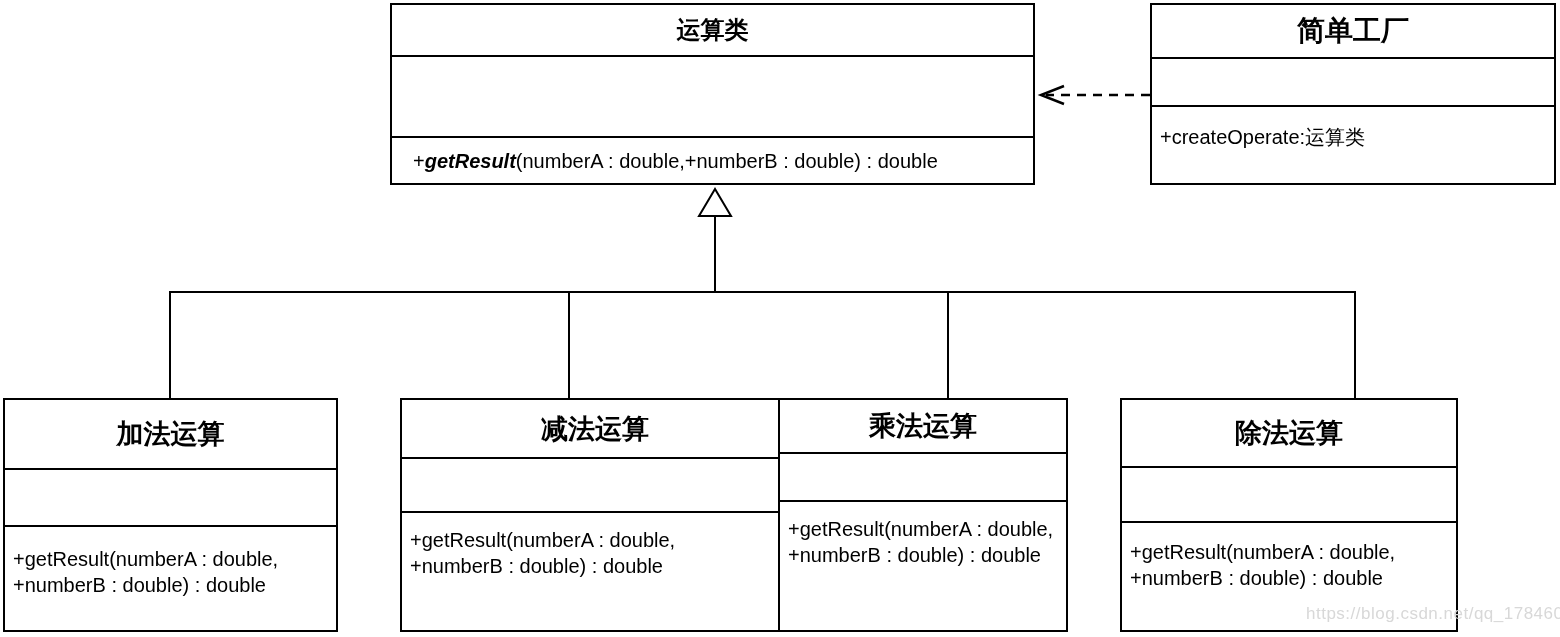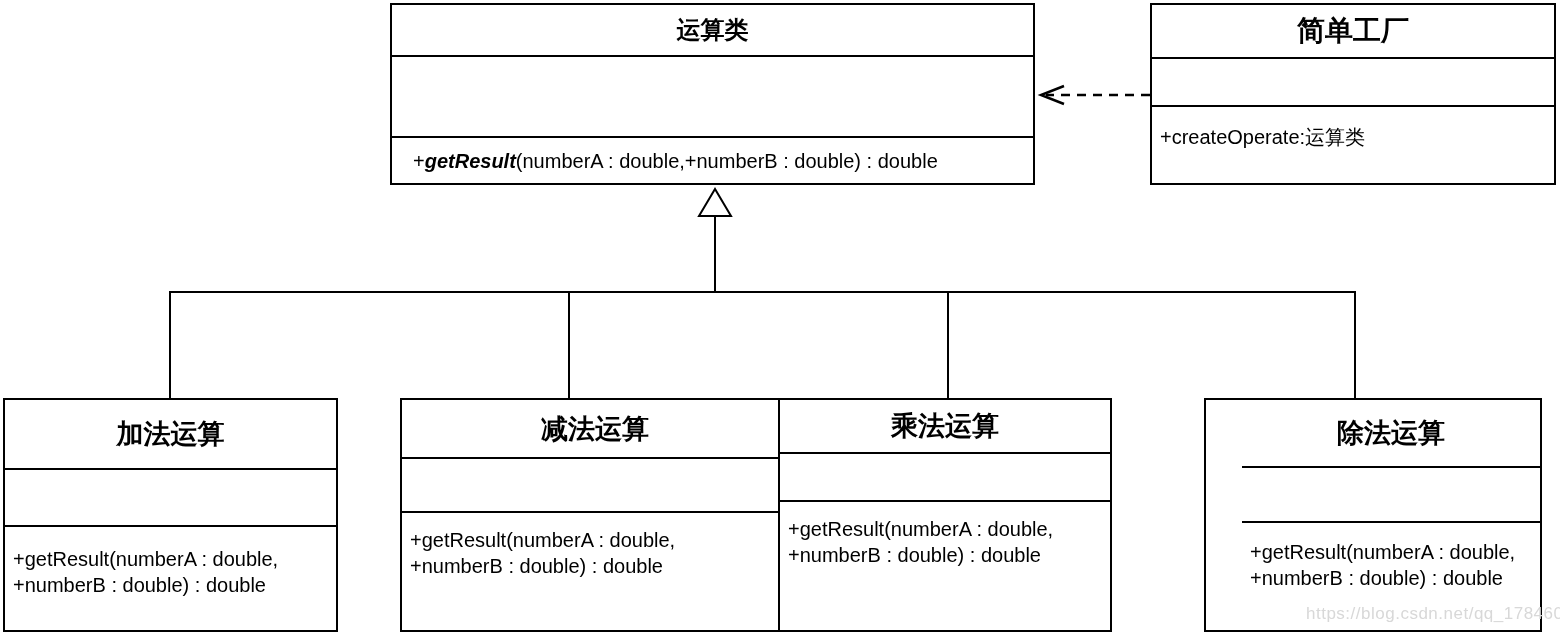--- a/index.html
+++ b/index.html
@@ -54,25 +54,25 @@
   .child-class { top: 398px; height: 234px; }
   .child-class .compartment-title { font-size: 27px; }
   #child-0 { left: 3px;    width: 335px; }
   #child-0 .compartment-title { height: 70px; }
   #child-0 .compartment-attrs { height: 57px; }
   #child-0 .compartment-methods { padding: 19px 8px 0 8px; }
   #child-1 { left: 400px;  width: 390px; }
   #child-1 .compartment-title { height: 59px; }
   #child-1 .compartment-attrs { height: 54px; }
   #child-1 .compartment-methods { padding: 14px 8px 0 8px; }
-  #child-2 { left: 778px;  width: 334px; }
+  #child-2 { left: 778px;  width: 290px; }
   #child-2 .compartment-title { height: 54px; }
   #child-2 .compartment-attrs { height: 48px; }
   #child-2 .compartment-methods { padding: 14px 8px 0 8px; }
-  #child-3 { left: 1204px; width: 338px; padding-left: 36px; }
+  #child-3 { left: 1120px; width: 338px; }
   #child-3 .compartment-title { height: 68px; }
   #child-3 .compartment-attrs { height: 55px; }
   #child-3 .compartment-methods { padding: 16px 8px 0 8px; }
 
   .watermark {
     position: absolute;
     left: 1306px;
     top: 604px;
     font-size: 17px;
     color: #d8d8d8;

